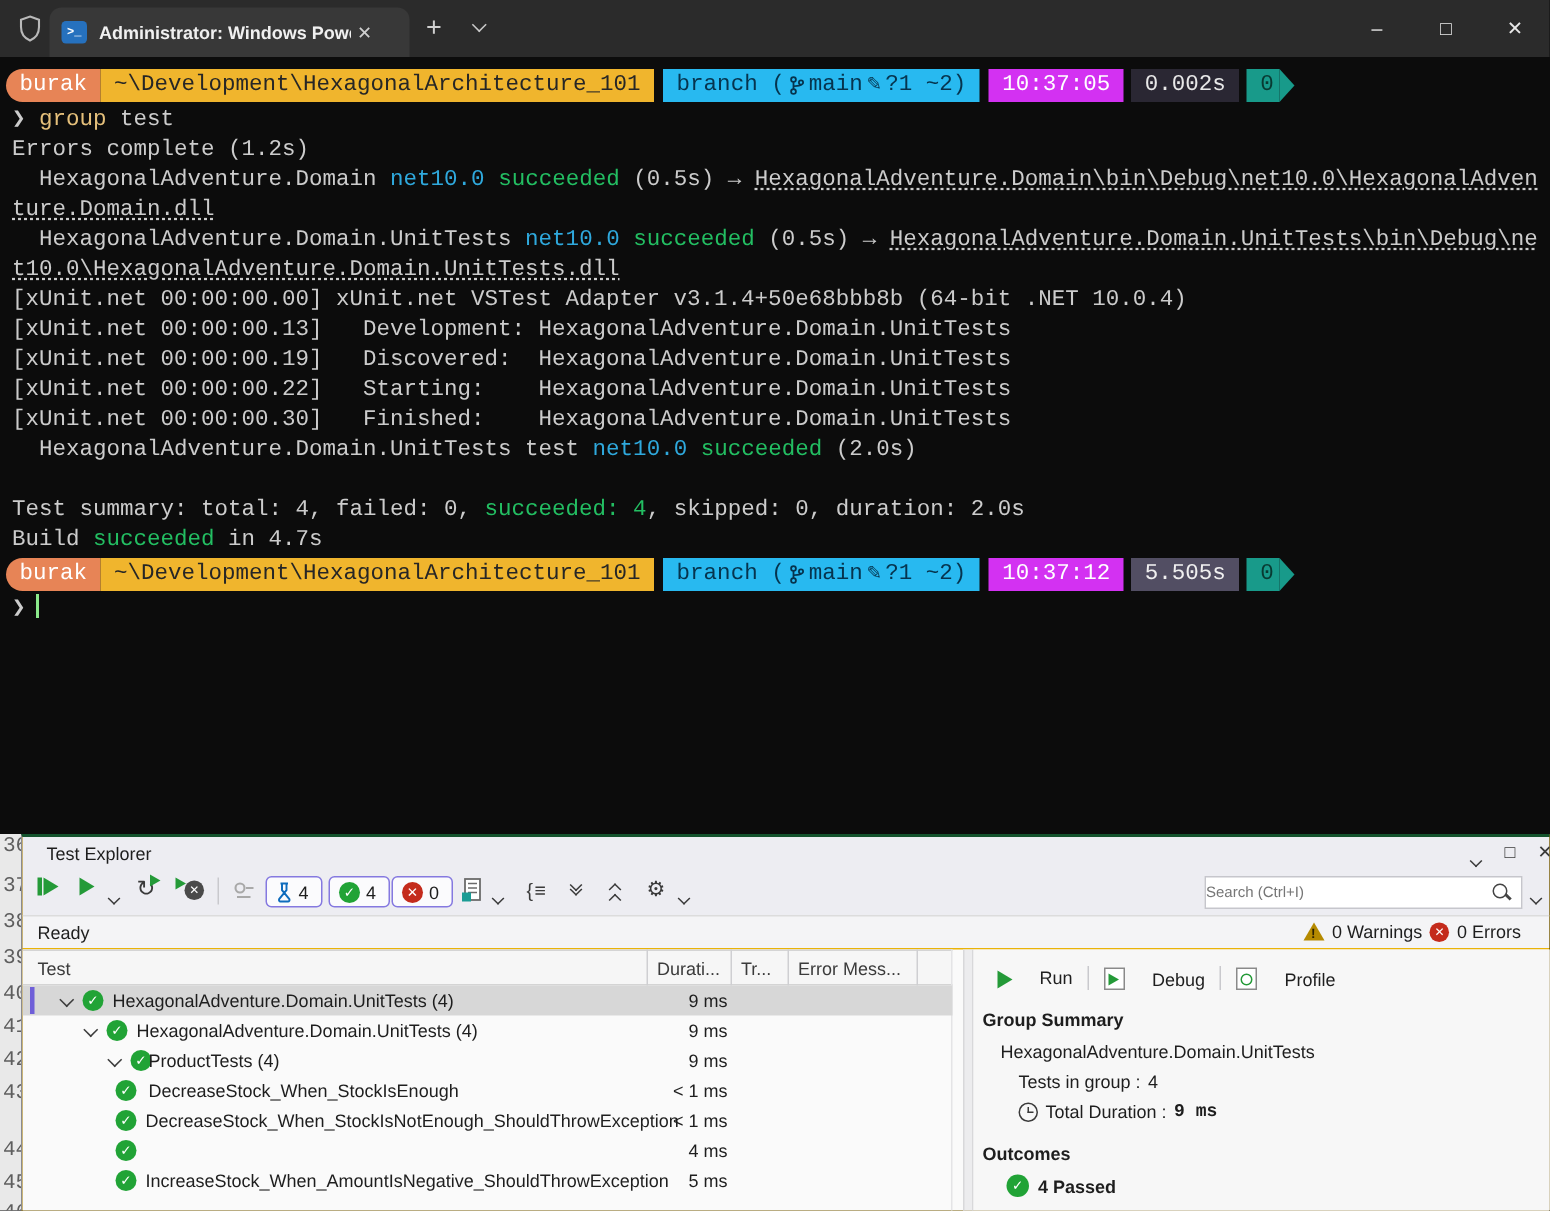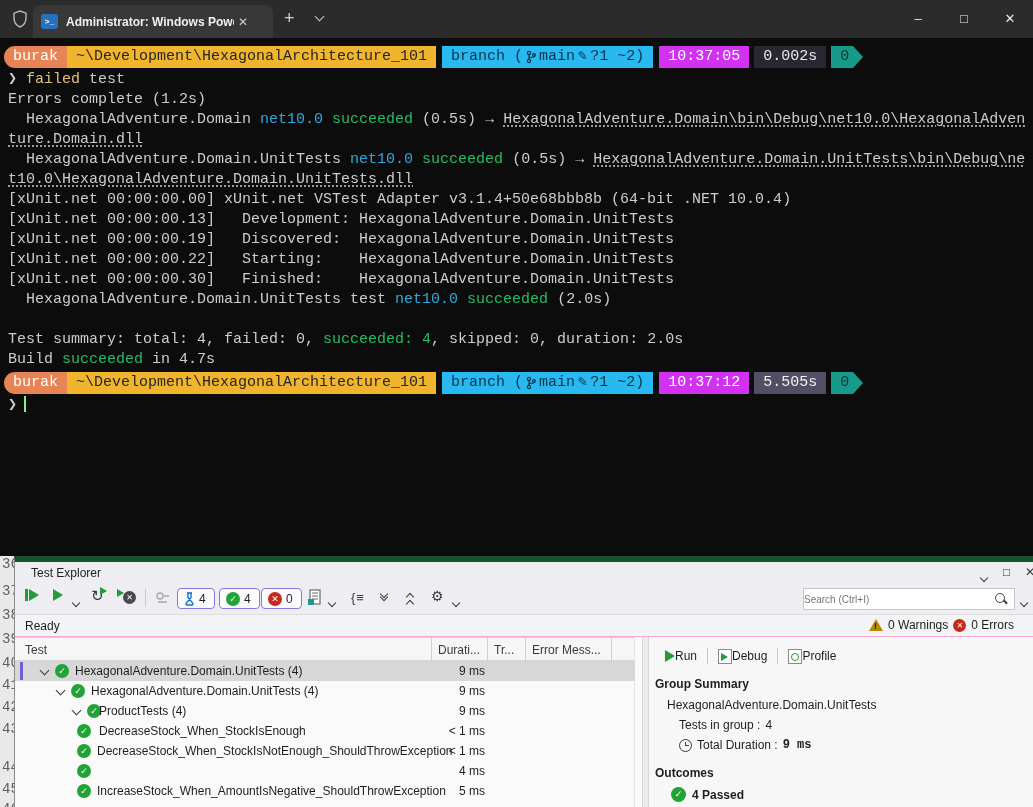--- a/index.html
+++ b/index.html
@@ -45,22 +45,22 @@
   .seg-arrow { width:0; height:0; border-top:11px solid transparent; border-bottom:11px solid transparent;
     border-left:10px solid #189a8a; }
   .cursor { display:inline-block; width:2px; height:16px; background:#8be98b; vertical-align:-3px; margin-left:7px; }
 
   
   .editor-strip { position:absolute; left:0; top:556px; width:14px; height:251px; background:#e9e9e9; overflow:hidden; }
   .lnum { position:absolute; left:2px; color:#5e5e5e; font-size:14px;
     font-family:"Liberation Mono","DejaVu Sans Mono",monospace; white-space:nowrap; }
 
   
-  .te-window { position:absolute; left:14px; top:556px; width:1019px; height:251px; background:#f9a8d4;
-    border-left:1px solid #8b8b8f; border-top:6px solid #14532d; overflow:hidden; font-size:12px; color:#1e1e1e; }
+  .te-window { position:absolute; left:14px; top:556px; width:1019px; height:251px; background:#eab308;
+    border-left:1px solid #8b8b8f; border-top:2px solid #14532d; overflow:hidden; font-size:12px; color:#1e1e1e; }
   .te-titlebar { position:relative; height:22px; background:#ededf2; }
   .te-title { position:absolute; left:16px; top:4px; font-size:12px; }
   .te-win-ico { position:absolute; top:3px; color:#3a3a3a; font-size:12px; }
   .chev-dark { display:inline-block; width:6px; height:6px; border-right:1.4px solid #3a3a3a;
     border-bottom:1.4px solid #3a3a3a; transform:rotate(45deg); }
 
   .te-toolbar { position:relative; height:30px; background:#ededf2; }
   .tbtn { position:absolute; top:5px; }
   .play { width:0; height:0; border-top:6px solid transparent; border-bottom:6px solid transparent;
     border-left:10px solid #249a38; display:inline-block; }
@@ -113,21 +113,21 @@
   .twisty { position:absolute; top:6px; width:7px; height:7px; border-right:1.5px solid #3c3c3c;
     border-bottom:1.5px solid #3c3c3c; transform:rotate(45deg); }
   .passdot { position:absolute; top:3px; width:14px; height:14px; border-radius:50%; background:#21a336;
     color:#fff; font-size:9px; line-height:14px; text-align:center; font-weight:bold; }
   .tlabel { position:absolute; top:0; white-space:nowrap; }
   .tdur { position:absolute; left:423px; top:0; width:47px; text-align:right; white-space:nowrap; }
   .splitter { position:absolute; left:627px; top:0; width:7px; height:176px; background:#ececee;
     border-left:1px solid #d8d8da; border-right:1px solid #d8d8da; }
   .detail { position:absolute; left:634px; top:0; width:385px; height:176px; background:#f7f7f7; padding:8px 0 0 6px; }
   .d-buttons { display:flex; align-items:center; height:22px; }
-  .d-btn { display:flex; align-items:center; gap:0; padding:0 10px; }
+  .d-btn { display:flex; align-items:flex-end; gap:18px; padding:0 10px; }
   .d-sep { width:1px; height:16px; background:#c9c9cd; }
   .mini-doc { position:relative; width:14px; height:15px; border:1.2px solid #8a8a8a; background:#fff; }
   .mini-doc .play.small { position:absolute; left:2px; top:3px; }
   .mini-clockdot { position:absolute; left:2px; top:3px; width:8px; height:8px; border:1.6px solid #249a38; border-radius:50%; }
   .d-section-title { font-weight:bold; margin-top:10px; }
   .d-group-name { margin-top:7px; margin-left:12px; }
   .d-kv { margin-top:6px; margin-left:24px; display:flex; align-items:center; gap:5px; }
   .mono { font-family:"Liberation Mono","DejaVu Sans Mono",monospace; font-size:12px; }
   .clock { position:relative; width:13px; height:13px; border:1.4px solid #3a3a3a; border-radius:50%; }
   .clock::before { content:""; position:absolute; left:5px; top:2px; width:1.4px; height:4px; background:#3a3a3a; }
@@ -173,21 +173,21 @@
         <span>main</span>
         <span>✎</span>
         <span>?1 ~2)</span>
       </span>
       <span class="seg seg-time">10:37:05</span>
       <span class="seg seg-dur1">0.002s</span>
       <span class="seg seg-stat">0</span>
       <span class="seg-arrow"></span>
     </div>
 
-    <div class="tline"><span>❯</span> <span class="c-yellow">failed</span><span> test</span></div>
+    <div class="tline"><span>❯</span> <span class="c-yellow">group</span><span> test</span></div>
 
     <div class="tline">Errors complete (1.2s)</div>
 
     <div class="tline"><span>  HexagonalAdventure.Domain </span><span class="c-cyan">net10.0</span><span> </span><span class="c-green">succeeded</span><span> (0.5s) → </span><span class="c-link">HexagonalAdventure.Domain\bin\Debug\net10.0\HexagonalAdventure.Domain.dll</span></div>
 
     <div class="tline"><span>  HexagonalAdventure.Domain.UnitTests </span><span class="c-cyan">net10.0</span><span> </span><span class="c-green">succeeded</span><span> (0.5s) → </span><span class="c-link">HexagonalAdventure.Domain.UnitTests\bin\Debug\net10.0\HexagonalAdventure.Domain.UnitTests.dll</span></div>
 
     <div class="tline">[xUnit.net 00:00:00.00] xUnit.net VSTest Adapter v3.1.4+50e68bbb8b (64-bit .NET 10.0.4)</div>
     <div class="tline">[xUnit.net 00:00:00.13]   Development: HexagonalAdventure.Domain.UnitTests</div>
     <div class="tline">[xUnit.net 00:00:00.19]   Discovered:  HexagonalAdventure.Domain.UnitTests</div>

